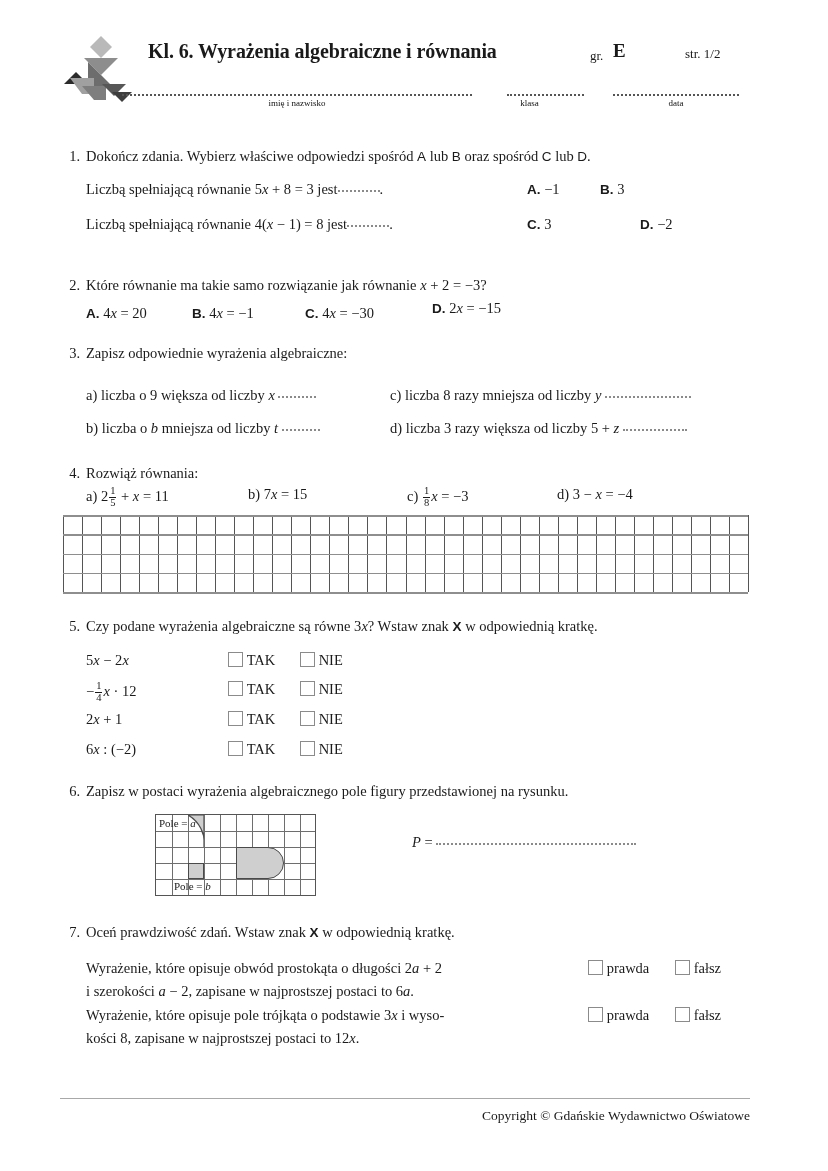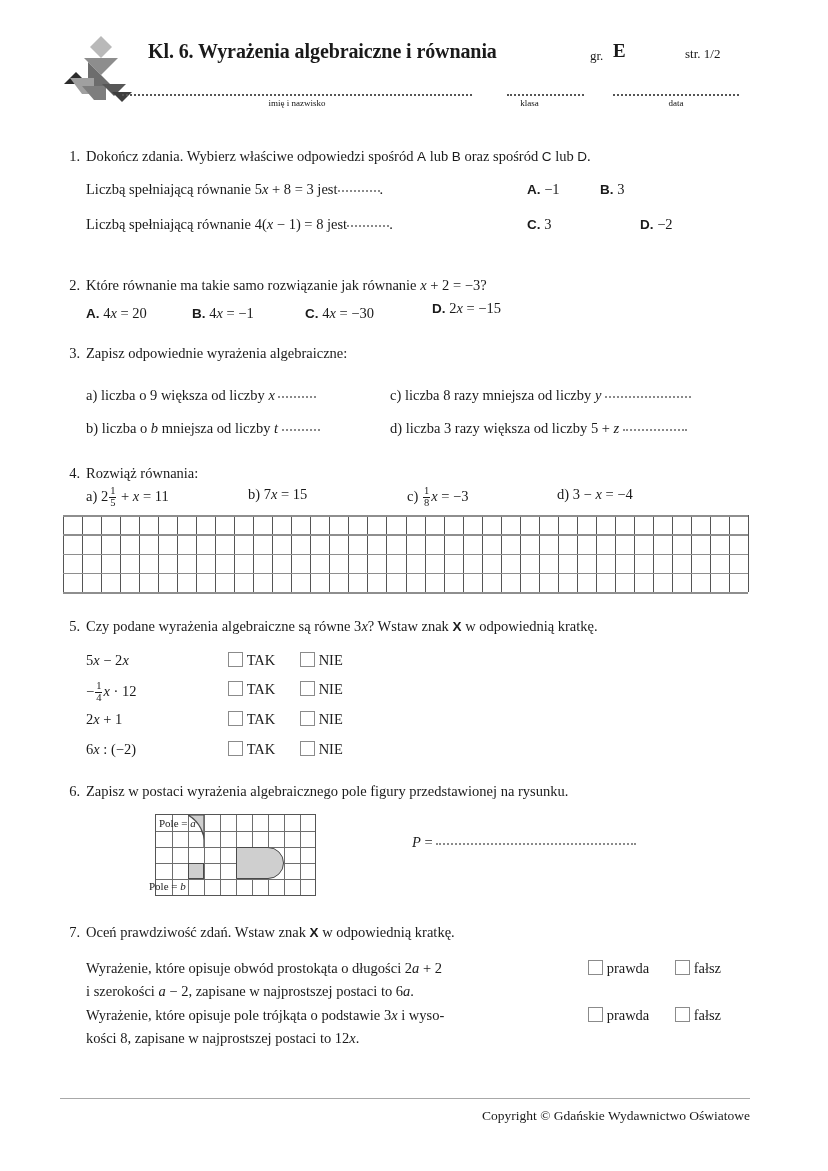--- a/index.html
+++ b/index.html
@@ -217,21 +217,21 @@
       <svg width="16" height="32" viewBox="0 0 16 32" style="display:block">
         <path d="M0,0 L16,0 L16,32 A32,32 0 0 0 0,0 Z" fill="#cfcfcf" stroke="#4a4a4a" stroke-width="1.2"></path>
       </svg>
     </div>
     <div class="fshape" style="left:32px;top:48px;width:16px;height:16px;"></div>
 
     <div class="fshape" style="left:80px;top:32px;width:48px;height:32px;border-radius:0 16px 16px 0;"></div>
   </div>
 
   <div class="flabel" style="left:159px;top:817px;"><span>Pole = </span><i class="v">a</i></div>
-  <div class="flabel" style="left:149px;top:880px;"><span>Pole = </span><i class="v">b</i></div>
+  <div class="flabel" style="left:174px;top:880px;"><span>Pole = </span><i class="v">b</i></div>
 
   <div class="sub" style="left:412px;top:834px;"><i class="v">P</i><span> =</span>&nbsp;<span class="inline-dots" style="width:200px;"></span></div>
 
   <div class="qnum" style="left:58px;top:924px;">7.</div>
   <div class="qtext" style="left:86px;top:924px;"><span>Oceń prawdziwość zdań. Wstaw znak </span><span class="sans" style="font-weight:bold">X</span><span> w odpowiednią kratkę.</span></div>
 
   <div class="sub" style="left:86px;top:960px;"><span>Wyrażenie, które opisuje obwód prostokąta o długości 2</span><i class="v">a</i><span> + 2</span></div>
   <div class="sub" style="left:86px;top:983px;"><span>i szerokości </span><i class="v">a</i><span> − 2, zapisane w najprostszej postaci to 6</span><i class="v">a</i><span>.</span></div>
   <div class="sub" style="left:588px;top:960px;"><span class="cb"></span>&nbsp;<span>prawda</span></div>
   <div class="sub" style="left:675px;top:960px;"><span class="cb"></span>&nbsp;<span>fałsz</span></div>

